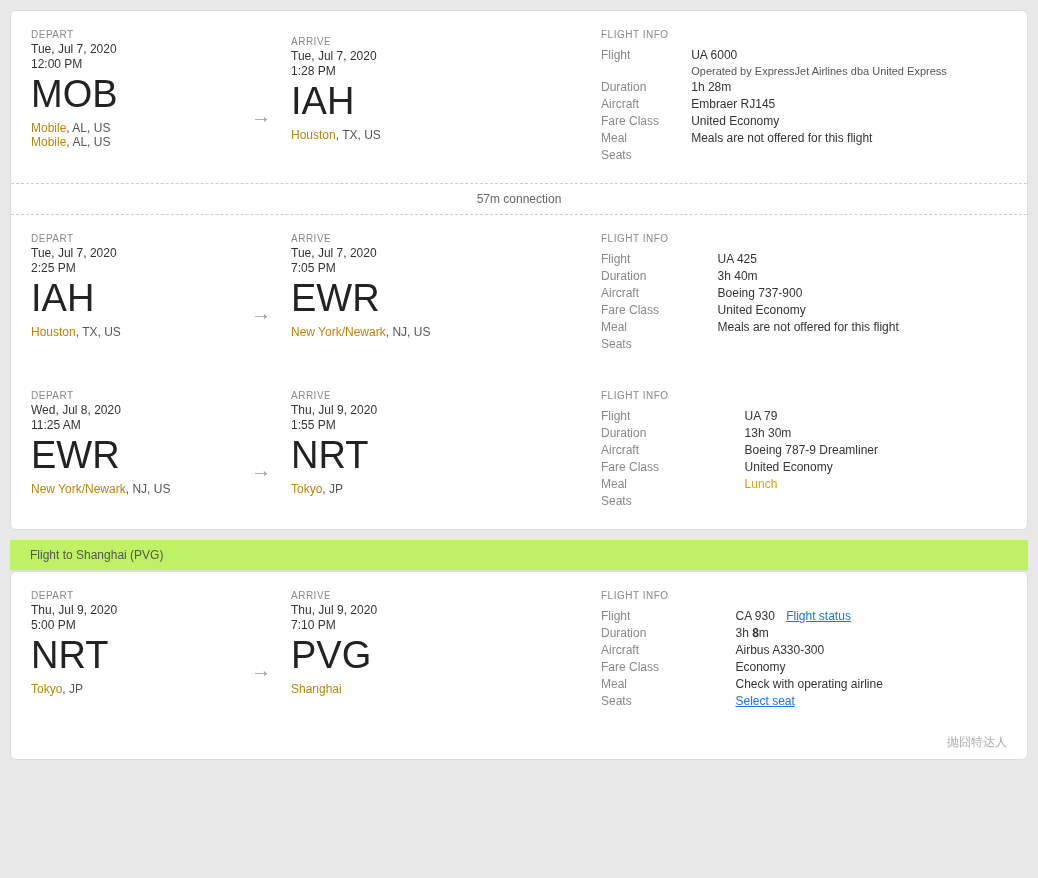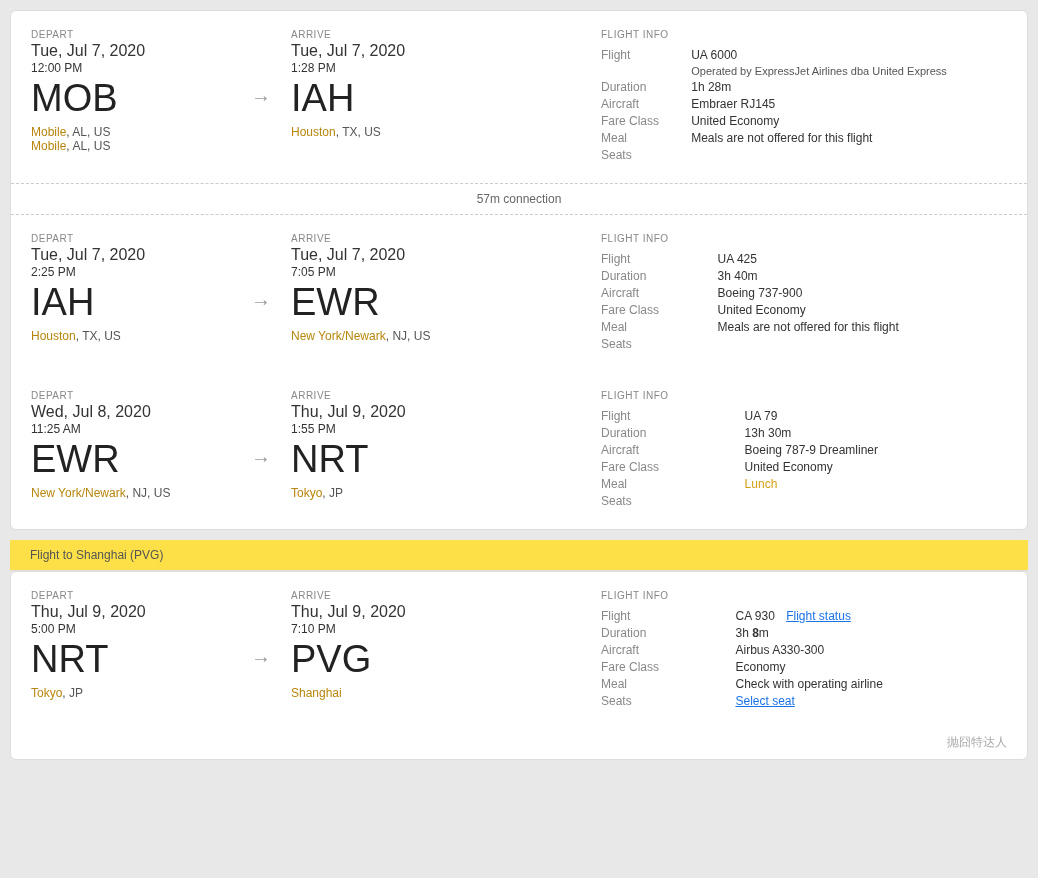--- a/index.html
+++ b/index.html
@@ -11,34 +11,34 @@
       color: #333;
     }
     .flight-segment {
       padding: 18px 20px;
       display: flex;
       align-items: flex-start;
     }
     .route-section {
       flex: 0 0 560px;
       display: flex;
-      align-items: flex-start;
+      align-items: center;
     }
     .depart-arrive {
       flex: 0 0 200px;
     }
     .label-sm {
       font-size: 10px;
       color: #888;
       letter-spacing: 0.5px;
       text-transform: uppercase;
       margin-bottom: 2px;
     }
     .date-line {
-      font-size: 16px;
+      font-size: 12px;
       color: #333;
       margin-bottom: 1px;
     }
     .time-line {
       font-size: 12px;
       color: #333;
       margin-bottom: 4px;
     }
     .airport-code {
       font-size: 38px;
@@ -105,21 +105,21 @@
       border-top: 1px dashed #ccc;
       border-bottom: 1px dashed #ccc;
       font-size: 12px;
       color: #666;
       background: #fff;
     }
     .section-header {
       padding: 8px 20px;
       font-size: 12px;
       color: #555;
-      background: #fde047;
+      background: #bef264;
       border-bottom: 1px solid #ddd;
     }
     .meal-highlight {
       color: #d4a017;
     }
     .card-wrapper {
       position: relative;
       background: #fff;
       border-radius: 6px;
       margin-bottom: 10px;

